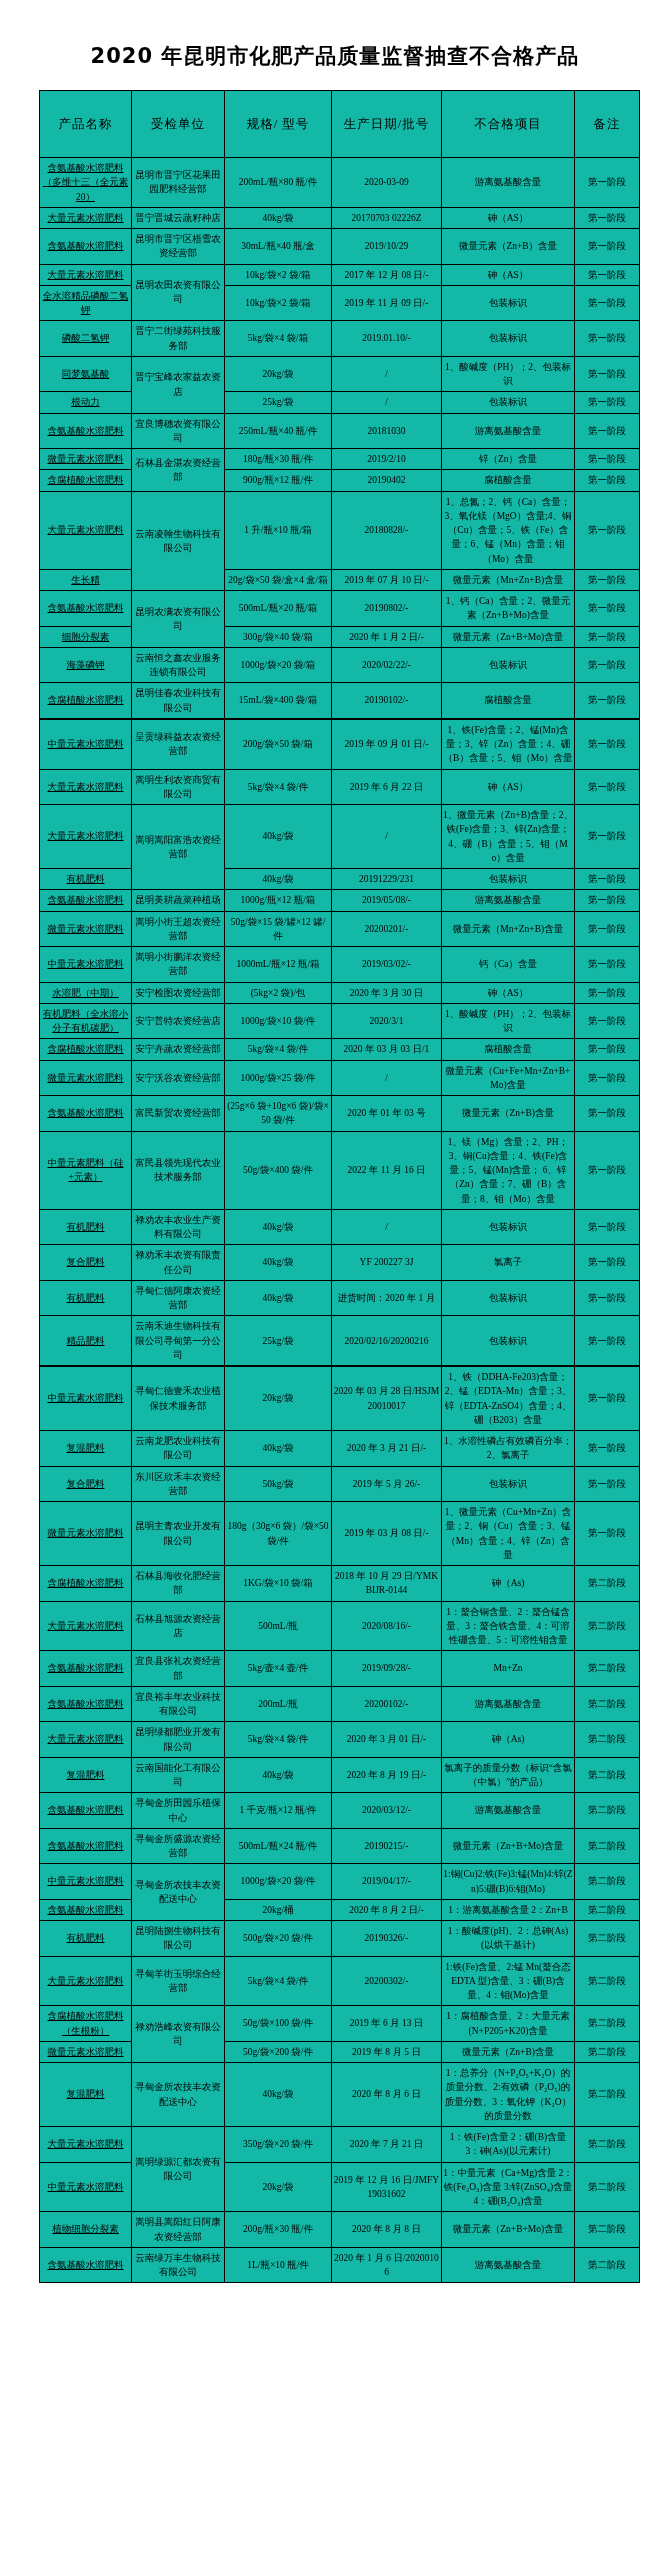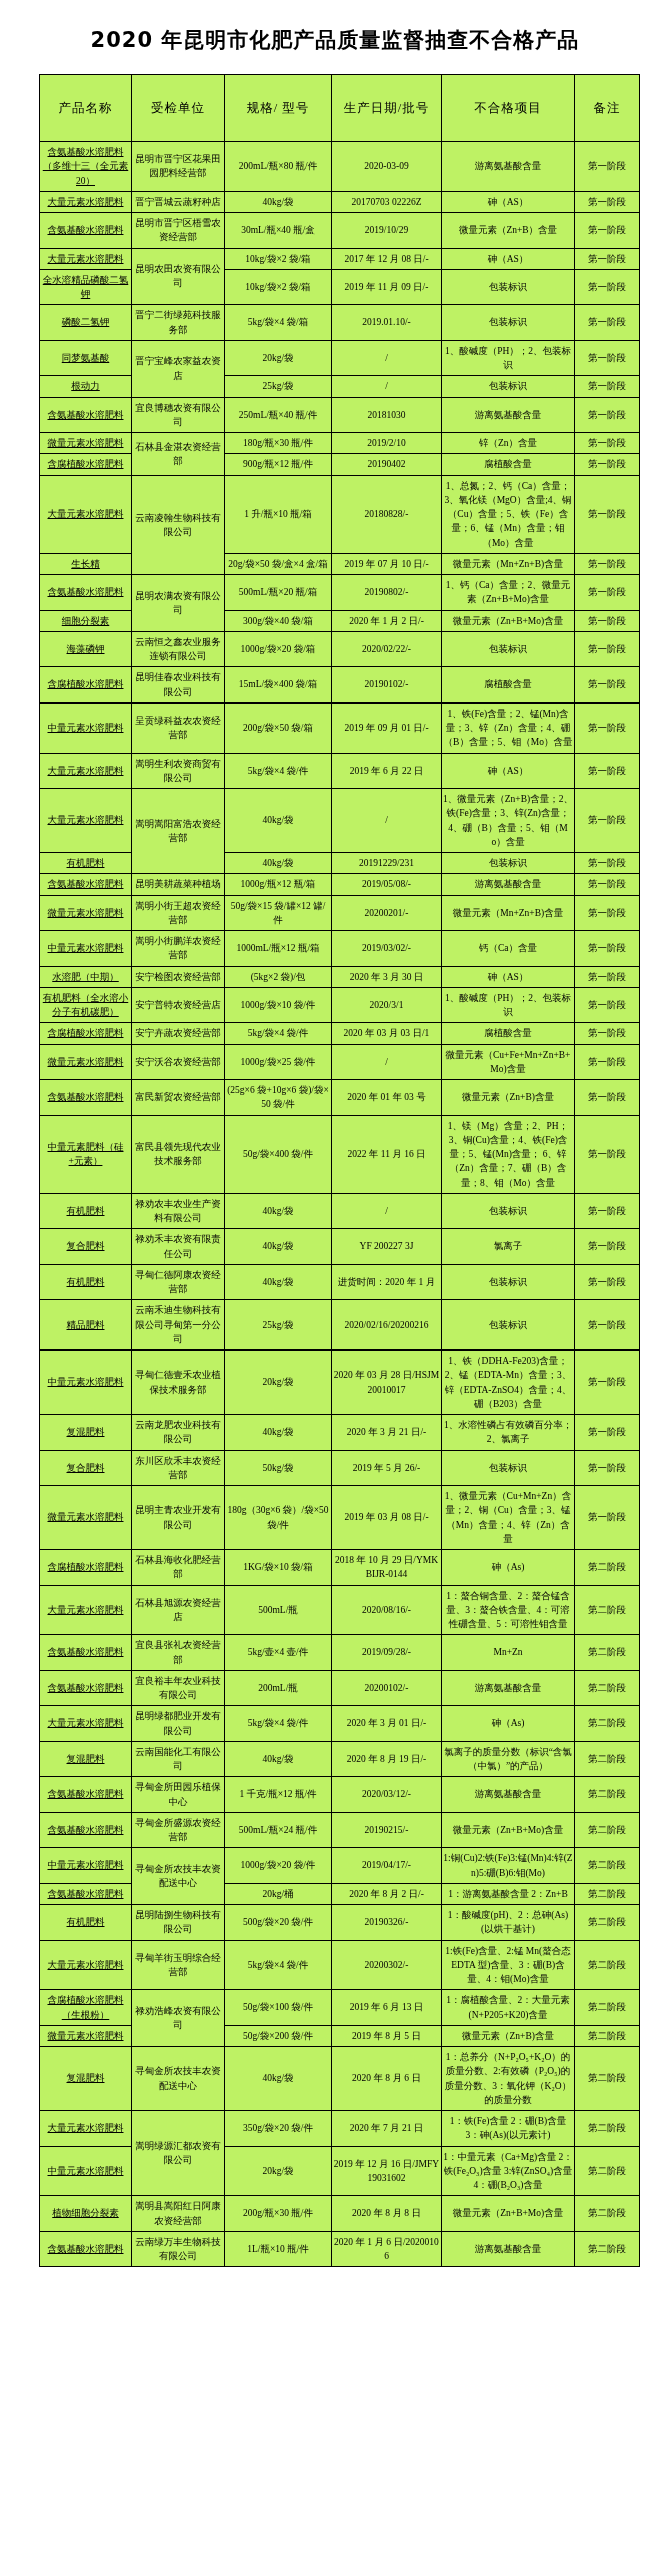--- a/index.html
+++ b/index.html
@@ -4,38 +4,38 @@
 <style>
   html, body {
     margin: 0;
     padding: 0;
     background: #ffffff;
     color: #000000;
     font-family: "Liberation Serif", "DejaVu Serif", serif;
   }
   .page {
     width: 592px;
-    margin: 0 auto;
+    margin: 16px auto;
     background: #ffffff;
   }
   .doc-title {
     font-family: "DejaVu Sans", "Liberation Sans", sans-serif;
     font-weight: bold;
     font-size: 21px;
     text-align: center;
     letter-spacing: 1px;
     margin: 0;
     padding: 26px 0 20px 0;
   }
   table.results {
     border-collapse: collapse;
     table-layout: fixed;
     margin: 0 auto;
     width: 600px;
-    background: #bef264;
+    background: #14b8a6;
   }
   table.results th,
   table.results td {
     border: 1px solid #000000;
     text-align: center;
     vertical-align: middle;
     font-size: 9.5px;
     line-height: 1.5;
     padding: 3px 1px;
     word-break: break-all;

